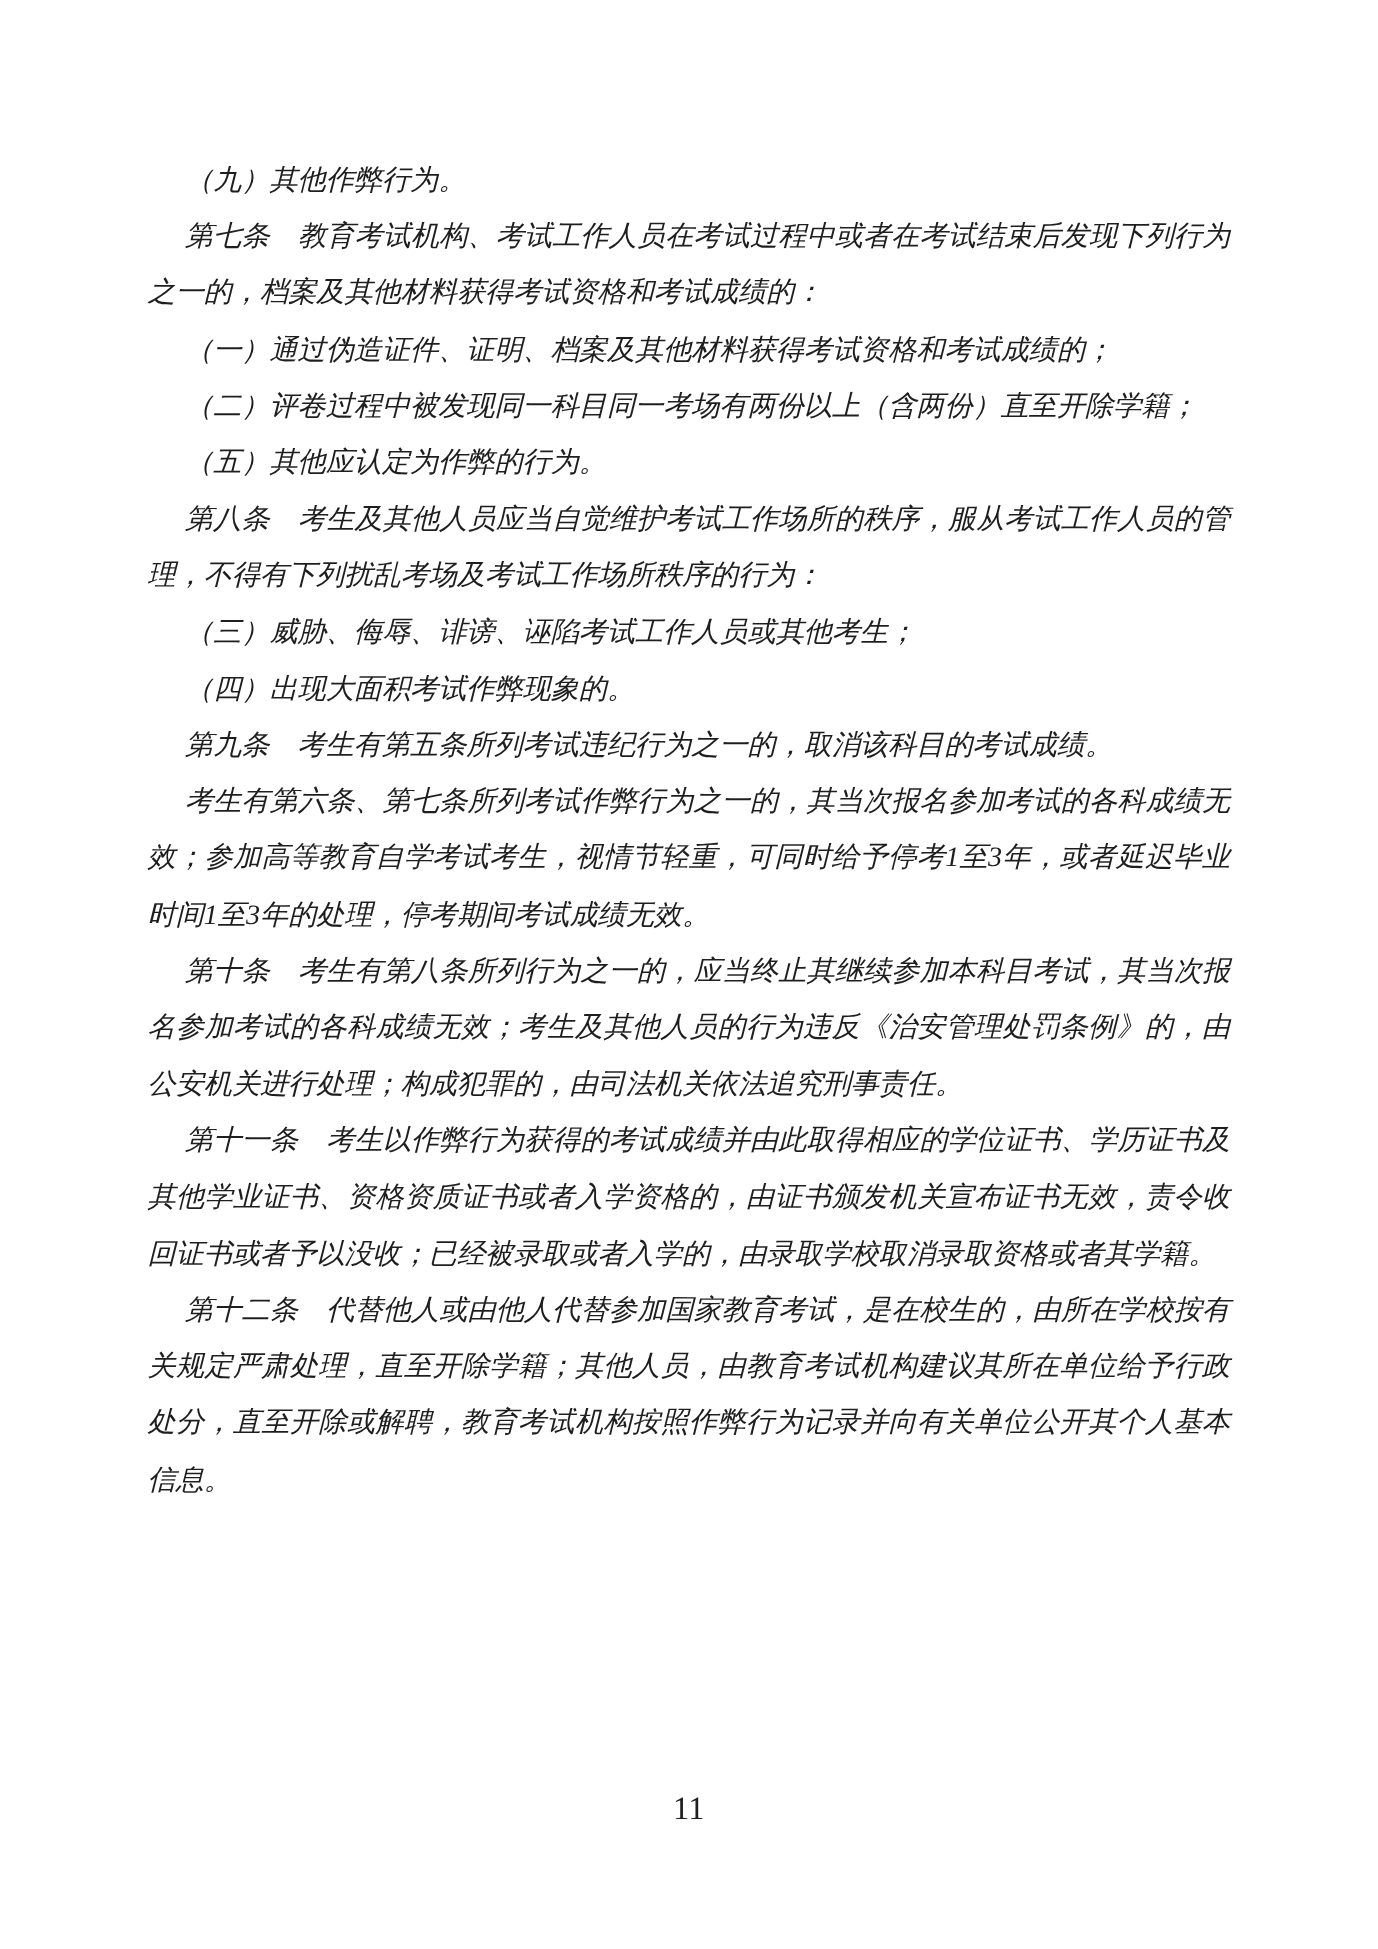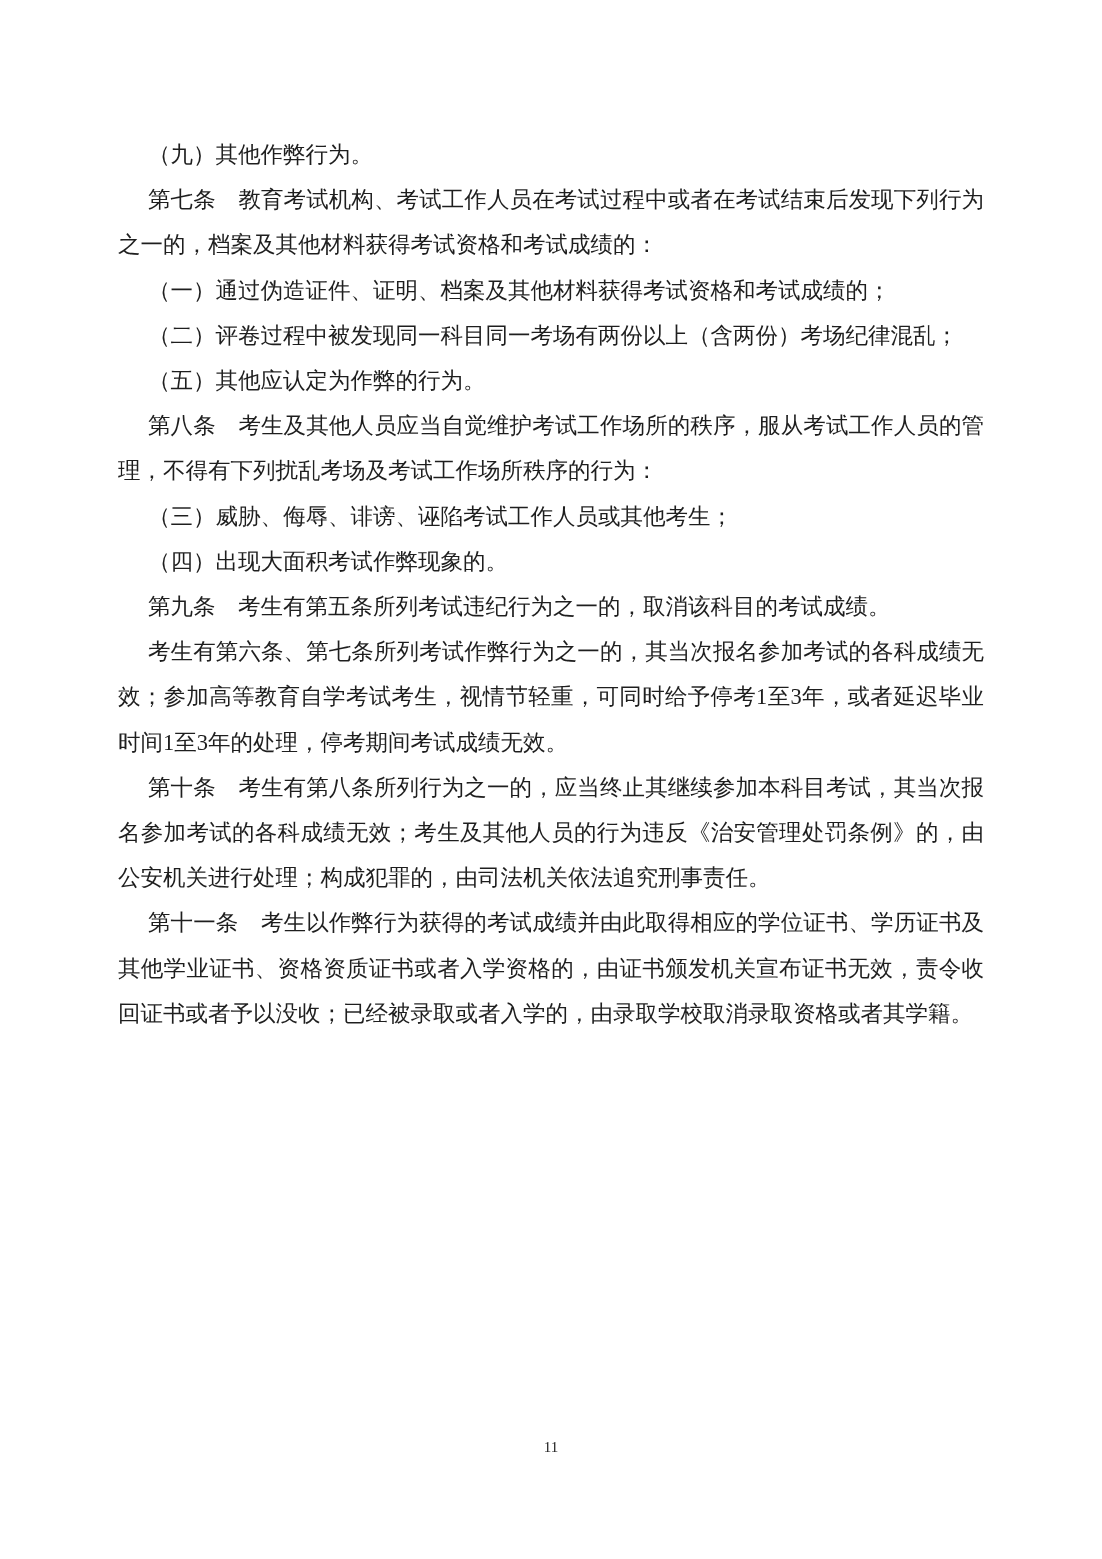--- a/index.html
+++ b/index.html
@@ -11,56 +11,58 @@
     position: relative;
     width: 1102px;
     height: 1559px;
     background: #ffffff;
     overflow: hidden;
     font-family: "Liberation Serif", "DejaVu Serif", serif;
   }
   .content {
     position: absolute;
     left: 118px;
-    top: 132px;
+    top: 121px;
     width: 866px;
+    font-style: italic;
   }
   .para {
     margin: 0;
     font-size: 22.5px;
     line-height: 45.2px;
     color: #1e1e1e;
     text-align: justify;
     text-indent: 30px;
     letter-spacing: 0;
     word-break: normal;
   }
   .page-number {
     position: absolute;
     top: 1432px;
     left: 0;
     width: 100%;
     text-align: center;
-    font-size: 15px;
+    font-size: 26px;
     line-height: 30px;
     color: #1e1e1e;
   }
 </style>
 </head>
 <body>
 
 <div class="page">
   <div class="content">
     <p class="para">（九）其他作弊行为。</p>
     <p class="para">第七条　教育考试机构、考试工作人员在考试过程中或者在考试结束后发现下列行为之一的，档案及其他材料获得考试资格和考试成绩的：</p>
     <p class="para">（一）通过伪造证件、证明、档案及其他材料获得考试资格和考试成绩的；</p>
-    <p class="para">（二）评卷过程中被发现同一科目同一考场有两份以上（含两份）考场纪律混乱；</p>
+    <p class="para">（二）评卷过程中被发现同一科目同一考场有两份以上（含两份）直至开除学籍；</p>
     <p class="para">（五）其他应认定为作弊的行为。</p>
     <p class="para">第八条　考生及其他人员应当自觉维护考试工作场所的秩序，服从考试工作人员的管理，不得有下列扰乱考场及考试工作场所秩序的行为：</p>
     <p class="para">（三）威胁、侮辱、诽谤、诬陷考试工作人员或其他考生；</p>
     <p class="para">（四）出现大面积考试作弊现象的。</p>
     <p class="para">第九条　考生有第五条所列考试违纪行为之一的，取消该科目的考试成绩。</p>
     <p class="para">考生有第六条、第七条所列考试作弊行为之一的，其当次报名参加考试的各科成绩无效；参加高等教育自学考试考生，视情节轻重，可同时给予停考1至3年，或者延迟毕业时间1至3年的处理，停考期间考试成绩无效。</p>
     <p class="para">第十条　考生有第八条所列行为之一的，应当终止其继续参加本科目考试，其当次报名参加考试的各科成绩无效；考生及其他人员的行为违反《治安管理处罚条例》的，由公安机关进行处理；构成犯罪的，由司法机关依法追究刑事责任。</p>
     <p class="para">第十一条　考生以作弊行为获得的考试成绩并由此取得相应的学位证书、学历证书及其他学业证书、资格资质证书或者入学资格的，由证书颁发机关宣布证书无效，责令收回证书或者予以没收；已经被录取或者入学的，由录取学校取消录取资格或者其学籍。</p>
+    <p class="para">第十二条　代替他人或由他人代替参加国家教育考试，是在校生的，由所在学校按有关规定严肃处理，直至开除学籍；其他人员，由教育考试机构建议其所在单位给予行政处分，直至开除或解聘，教育考试机构按照作弊行为记录并向有关单位公开其个人基本信息。</p>
   </div>
   <div class="page-number">11</div>
 </div>
 
 </body></html>

